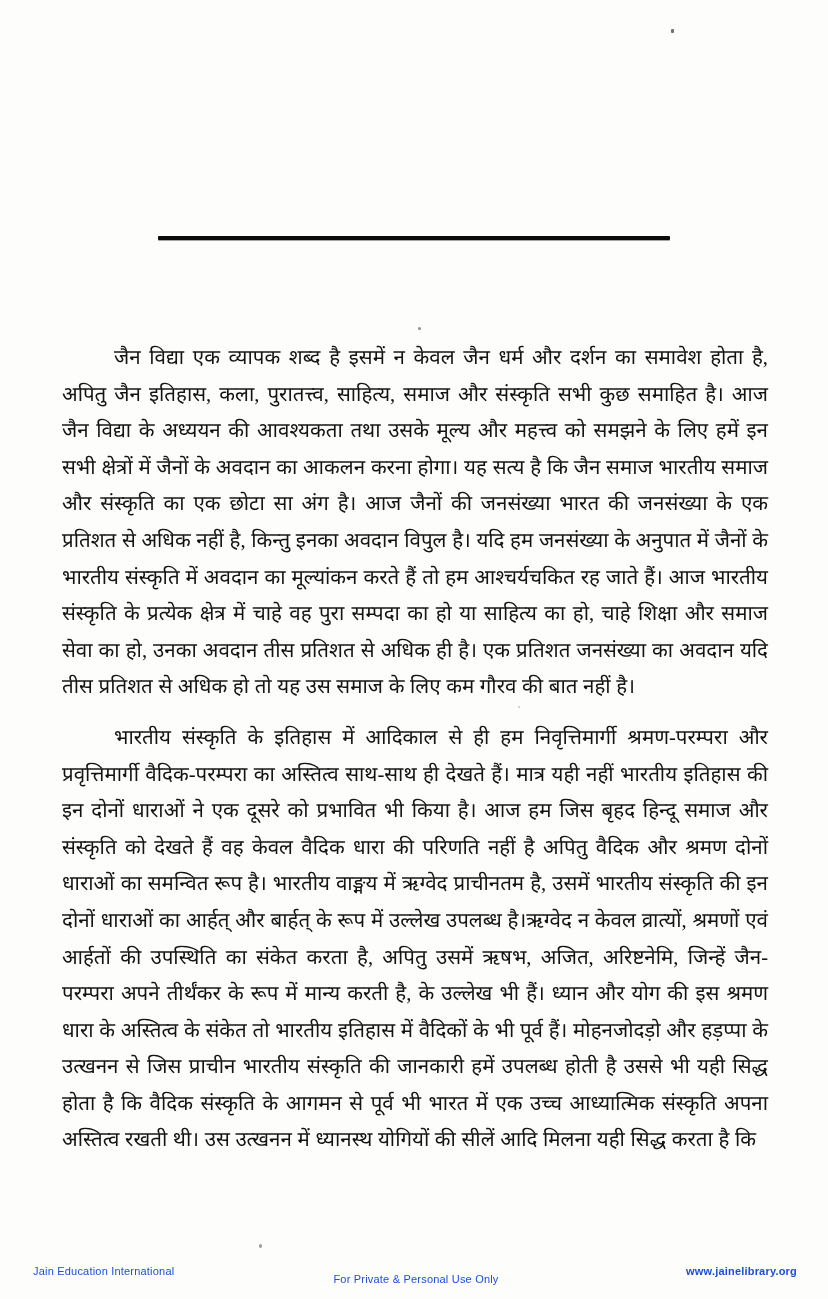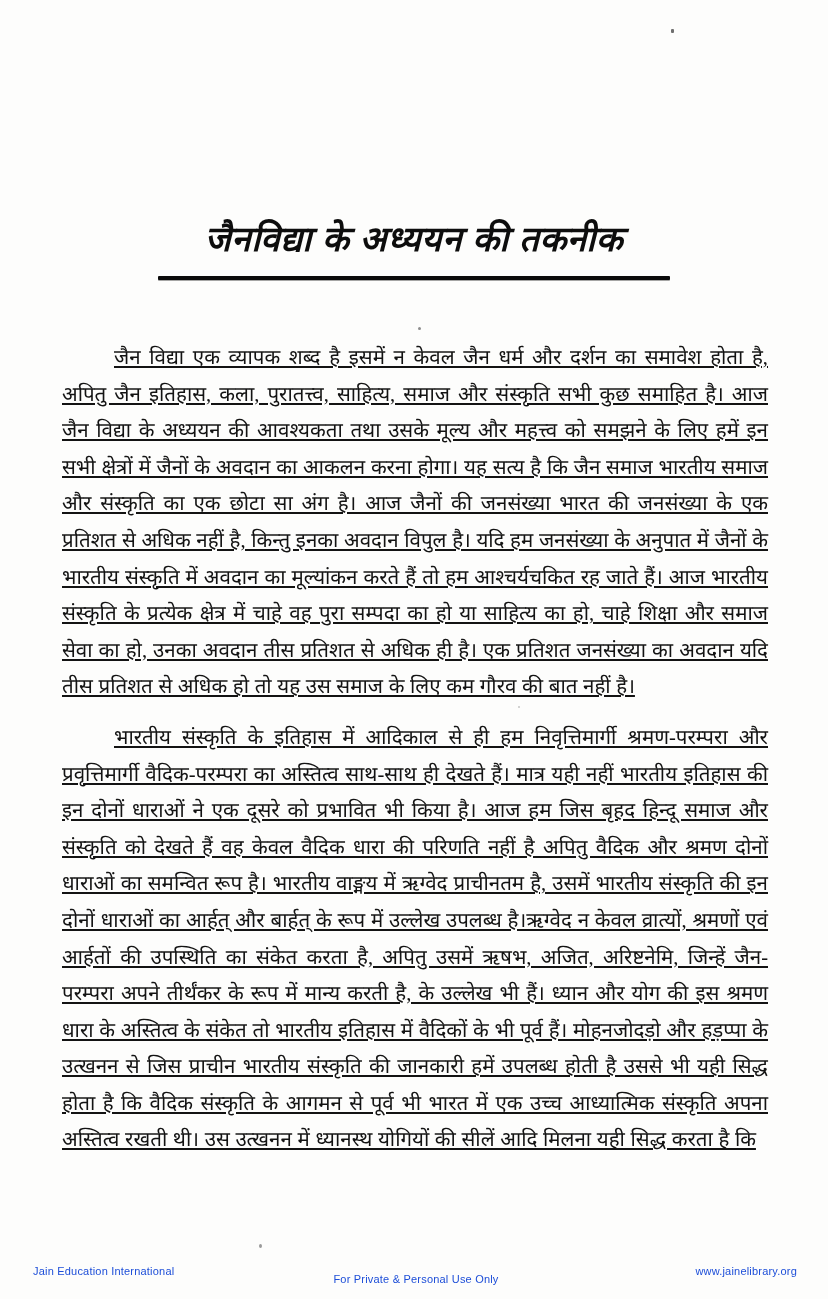--- a/index.html
+++ b/index.html
@@ -75,21 +75,20 @@
     font-family: "Liberation Serif", "DejaVu Serif", serif;
     font-size: 20.5px;
     line-height: 36.6px;
     text-align: justify;
     text-justify: inter-word;
     color: #131313;
     word-spacing: 0.5px;
   }
   .para.indent {
     text-indent: 52px;
-    text-decoration: underline;
   }
   .para:last-child {
     margin-bottom: 17px;
   }
 
   
   .footer {
     position: absolute;
     left: 4px;
     right: 0;
@@ -111,34 +110,34 @@
     position: absolute;
     left: 50%;
     transform: translateX(-50%);
     white-space: nowrap;
     margin-top: 15px;
   }
   .footer-right {
     position: absolute;
     right: 31px;
     white-space: nowrap;
+    font-weight: bold;
   }
 </style>
 </head>
 <body>
 
 <div class="page">
 
   <span class="speck s1"></span>
   <span class="speck s2"></span>
   <span class="speck s3"></span>
   <span class="speck s4"></span>
 
   <div class="title-block">
-    <h1 class="doc-title">जैनविद्या के अध्ययन की तकनीक</h1>
     <div class="title-rule"></div>
   </div>
 
   <div class="body-text">
     <p class="para indent">जैन विद्या एक व्यापक शब्द है इसमें न केवल जैन धर्म और दर्शन का समावेश होता है, अपितु जैन इतिहास, कला, पुरातत्त्व, साहित्य, समाज और संस्कृति सभी कुछ समाहित है। आज जैन विद्या के अध्ययन की आवश्यकता तथा उसके मूल्य और महत्त्व को समझने के लिए हमें इन सभी क्षेत्रों में जैनों के अवदान का आकलन करना होगा। यह सत्य है कि जैन समाज भारतीय समाज और संस्कृति का एक छोटा सा अंग है। आज जैनों की जनसंख्या भारत की जनसंख्या के एक प्रतिशत से अधिक नहीं है, किन्तु इनका अवदान विपुल है। यदि हम जनसंख्या के अनुपात में जैनों के भारतीय संस्कृति में अवदान का मूल्यांकन करते हैं तो हम आश्चर्यचकित रह जाते हैं। आज भारतीय संस्कृति के प्रत्येक क्षेत्र में चाहे वह पुरा सम्पदा का हो या साहित्य का हो, चाहे शिक्षा और समाज सेवा का हो, उनका अवदान तीस प्रतिशत से अधिक ही है। एक प्रतिशत जनसंख्या का अवदान यदि तीस प्रतिशत से अधिक हो तो यह उस समाज के लिए कम गौरव की बात नहीं है।</p>
     <p class="para indent">भारतीय संस्कृति के इतिहास में आदिकाल से ही हम निवृत्तिमार्गी श्रमण-परम्परा और प्रवृत्तिमार्गी वैदिक-परम्परा का अस्तित्व साथ-साथ ही देखते हैं। मात्र यही नहीं भारतीय इतिहास की इन दोनों धाराओं ने एक दूसरे को प्रभावित भी किया है। आज हम जिस बृहद हिन्दू समाज और संस्कृति को देखते हैं वह केवल वैदिक धारा की परिणति नहीं है अपितु वैदिक और श्रमण दोनों धाराओं का समन्वित रूप है। भारतीय वाङ्मय में ऋग्वेद प्राचीनतम है, उसमें भारतीय संस्कृति की इन दोनों धाराओं का आर्हत् और बार्हत् के रूप में उल्लेख उपलब्ध है।ऋग्वेद न केवल व्रात्यों, श्रमणों एवं आर्हतों की उपस्थिति का संकेत करता है, अपितु उसमें ऋषभ, अजित, अरिष्टनेमि, जिन्हें जैन-परम्परा अपने तीर्थंकर के रूप में मान्य करती है, के उल्लेख भी हैं। ध्यान और योग की इस श्रमण धारा के अस्तित्व के संकेत तो भारतीय इतिहास में वैदिकों के भी पूर्व हैं। मोहनजोदड़ो और हड़प्पा के उत्खनन से जिस प्राचीन भारतीय संस्कृति की जानकारी हमें उपलब्ध होती है उससे भी यही सिद्ध होता है  कि वैदिक संस्कृति के आगमन से पूर्व भी भारत में एक उच्च आध्यात्मिक संस्कृति अपना अस्तित्व रखती थी। उस उत्खनन में ध्यानस्थ योगियों की सीलें आदि मिलना यही सिद्ध करता है कि</p>
   </div>
 
   <div class="footer">
     <span class="footer-left">Jain Education International</span>

